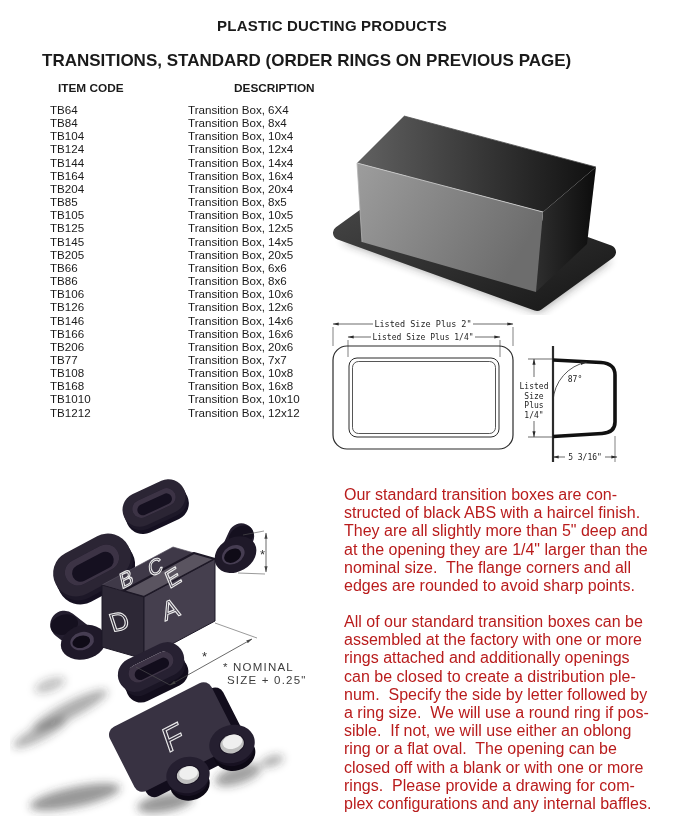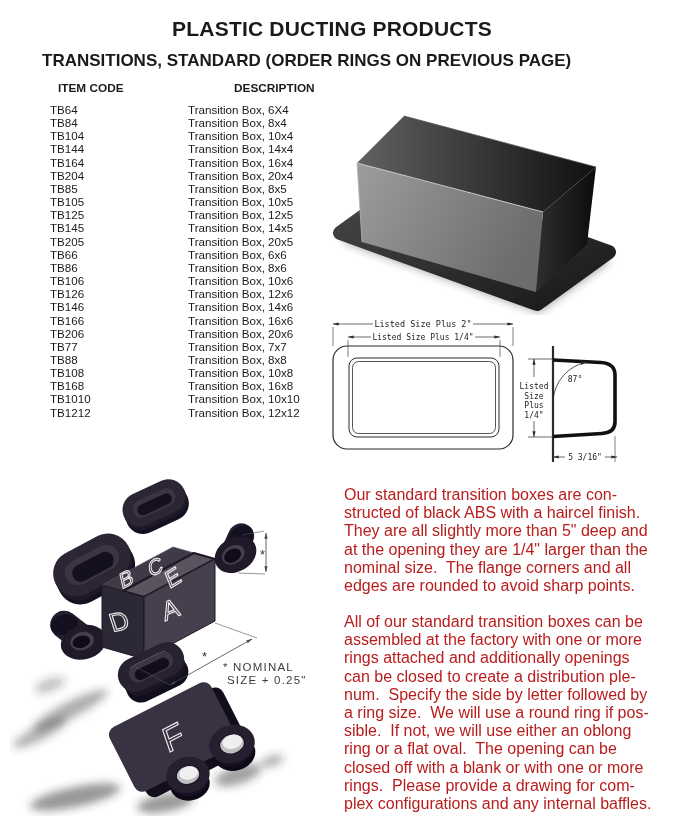--- a/index.html
+++ b/index.html
@@ -1,19 +1,19 @@
 <!DOCTYPE html>
 <html><head>
 <meta charset="utf-8">
 <style>
   html,body{margin:0;padding:0;background:#e8e8e8;}
   #page{position:relative;width:678px;height:816px;background:#ffffff;overflow:hidden;
         font-family:"Liberation Sans", sans-serif;color:#1a1a1a;}
   .title{position:absolute;left:0;top:17px;width:664px;text-align:center;
-         font-size:21px;font-weight:bold;letter-spacing:.2px;}
+         font-size:15px;font-weight:bold;letter-spacing:.2px;}
   .subtitle{position:absolute;left:42px;top:51px;font-size:17px;font-weight:bold;}
   .colhead{position:absolute;top:81px;font-size:11.8px;font-weight:bold;padding-left:16px;}
   .colhead.code{left:42px;} .colhead.desc{left:218px;}
   #catalog-list{position:absolute;left:42px;top:103px;font-size:11.6px;line-height:13.16px;}
   #catalog-list .row{white-space:nowrap;}
   #catalog-list .code{display:inline-block;width:138px;margin-left:8px;}
   .para{position:absolute;left:318px;width:352px;font-size:16px;line-height:18.2px;
         white-space:pre-wrap;color:#b91c1c;margin-left:26px;}
   #para1{top:486px;} #para2{top:613px;}
   svg{position:absolute;}
@@ -34,37 +34,37 @@
   <div class="title">PLASTIC DUCTING PRODUCTS</div>
   <div class="subtitle">TRANSITIONS, STANDARD (ORDER RINGS ON PREVIOUS PAGE)</div>
 
   <div class="colhead code">ITEM CODE</div>
   <div class="colhead desc">DESCRIPTION</div>
 
   <div id="catalog-list">
       <div class="row"><span class="code">TB64</span><span class="desc">Transition Box, 6X4</span></div>
       <div class="row"><span class="code">TB84</span><span class="desc">Transition Box, 8x4</span></div>
       <div class="row"><span class="code">TB104</span><span class="desc">Transition Box, 10x4</span></div>
+      <div class="row"><span class="code">TB124</span><span class="desc">Transition Box, 12x4</span></div>
       <div class="row"><span class="code">TB144</span><span class="desc">Transition Box, 14x4</span></div>
       <div class="row"><span class="code">TB164</span><span class="desc">Transition Box, 16x4</span></div>
       <div class="row"><span class="code">TB204</span><span class="desc">Transition Box, 20x4</span></div>
       <div class="row"><span class="code">TB85</span><span class="desc">Transition Box, 8x5</span></div>
       <div class="row"><span class="code">TB105</span><span class="desc">Transition Box, 10x5</span></div>
       <div class="row"><span class="code">TB125</span><span class="desc">Transition Box, 12x5</span></div>
       <div class="row"><span class="code">TB145</span><span class="desc">Transition Box, 14x5</span></div>
       <div class="row"><span class="code">TB205</span><span class="desc">Transition Box, 20x5</span></div>
       <div class="row"><span class="code">TB66</span><span class="desc">Transition Box, 6x6</span></div>
       <div class="row"><span class="code">TB86</span><span class="desc">Transition Box, 8x6</span></div>
       <div class="row"><span class="code">TB106</span><span class="desc">Transition Box, 10x6</span></div>
       <div class="row"><span class="code">TB126</span><span class="desc">Transition Box, 12x6</span></div>
       <div class="row"><span class="code">TB146</span><span class="desc">Transition Box, 14x6</span></div>
       <div class="row"><span class="code">TB166</span><span class="desc">Transition Box, 16x6</span></div>
       <div class="row"><span class="code">TB206</span><span class="desc">Transition Box, 20x6</span></div>
       <div class="row"><span class="code">TB77</span><span class="desc">Transition Box, 7x7</span></div>
-      <div class="row"><span class="code">TB88</span><span class="desc">Transition Box, 8x8</span></div>
       <div class="row"><span class="code">TB108</span><span class="desc">Transition Box, 10x8</span></div>
       <div class="row"><span class="code">TB168</span><span class="desc">Transition Box, 16x8</span></div>
       <div class="row"><span class="code">TB1010</span><span class="desc">Transition Box, 10x10</span></div>
       <div class="row"><span class="code">TB1212</span><span class="desc">Transition Box, 12x12</span></div>
     </div>
 
   <svg id="product-svg" width="320" height="215" viewBox="0 0 320 215">
     <defs>
       <linearGradient id="gFl" x1="0" y1="0" x2="1" y2="1">
         <stop offset="0" stop-color="#4a4a4a"></stop>

